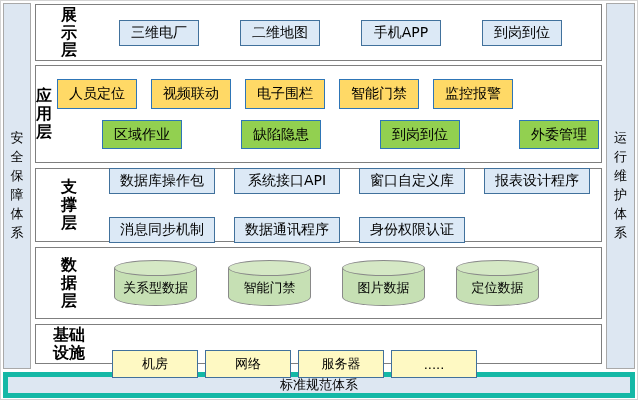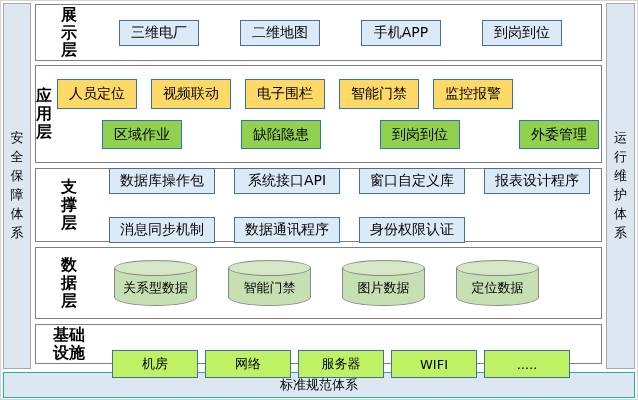--- a/index.html
+++ b/index.html
@@ -5,21 +5,21 @@
   * { margin:0; padding:0; box-sizing:border-box; }
   html,body { width:638px; height:400px; background:#fff; font-family:"DejaVu Sans","Liberation Sans",sans-serif; color:#000; }
   #stage { position:relative; width:638px; height:400px; background:#fff; border:1px solid #d4d4d4; overflow:hidden; }
 
   
   .vbar { position:absolute; top:2px; height:366px; background:#dde7f2; border:1px solid #a9a9a9;
           display:flex; align-items:center; justify-content:center; font-size:13px; }
   #left-bar  { left:2px;  width:28px; }
   #right-bar { right:2px; width:29px; }
   #bottom-bar { position:absolute; left:2px; right:2px; top:371px; height:26px; background:#dde7f2;
-          border:1px solid #14b8a6; display:flex; align-items:center; justify-content:center; font-size:13px; }
+          border:5px solid #14b8a6; display:flex; align-items:center; justify-content:center; font-size:13px; }
   .stacked { white-space:pre-line; text-align:center; line-height:1.45; }
 
   
   .layer { position:absolute; left:34px; width:567px; background:#fff; border:1px solid #7f7f7f;
            display:flex; align-items:center; }
   #layer-presentation { top:3px;   height:57px; }
   #layer-application  { top:64px;  height:98px; }
   #layer-support      { top:167px; height:74px; }
   #layer-data         { top:246px; height:72px; }
   #layer-infra        { top:323px; height:40px; }
@@ -38,21 +38,21 @@
   .row-data    { gap:31px; padding-left:12px; }
   .row-infra   { gap:7px;  padding-left:10px; }
 
   
   .box { display:flex; align-items:center; justify-content:center; border:1px solid #2e75b6;
          font-size:14px; white-space:nowrap; }
   .box-blue   { width:80px;  height:26px; background:#dce9f6; border-color:#41719c; }
   .box-yellow { width:80px;  height:30px; background:#ffd966;text-align:right; }
   .box-green  { width:80px;  height:29px; background:#92d050;margin-left:45px; }
   .box-wide   { width:106px; height:26px; background:#dce9f6; border-color:#41719c; }
-  .box-infra  { width:86px;  height:28px; background:#bef264; border-color:#41719c; font-size:13px;margin-top:40px; }
+  .box-infra  { width:86px;  height:28px; background:#fef9c3; border-color:#41719c; font-size:13px;margin-top:40px; }
 
   
   .cyl { position:relative; width:83px; height:46px; }
   .cyl-body { position:absolute; left:0; right:0; top:8px; bottom:0; background:#c6e0b4;
               border:1px solid #898989; border-top:none;
               border-radius:0 0 42px 42px / 0 0 9px 9px; }
   .cyl-top  { position:absolute; left:0; right:0; top:0; height:16px; background:#d5e8c5;
               border:1px solid #898989; border-radius:50%; z-index:2; }
   .cyl-label { position:absolute; left:0; right:0; top:19px; text-align:center; font-size:13px;
                white-space:nowrap; z-index:3; }
@@ -180,19 +180,18 @@
   <div id="layer-infra" class="layer">
     <div class="layer-label">
       <span class="stacked">基础
 设施</span>
     </div>
     <div class="layer-content">
       <div class="row row-infra">
         <div class="box box-infra">机房</div>
         <div class="box box-infra">网络</div>
         <div class="box box-infra">服务器</div>
-        <div class="box box-infra">WIFI</div>
         <div class="box box-infra">.....</div>
       </div>
     </div>
   </div>
 
 </div>
 
 </body></html>

